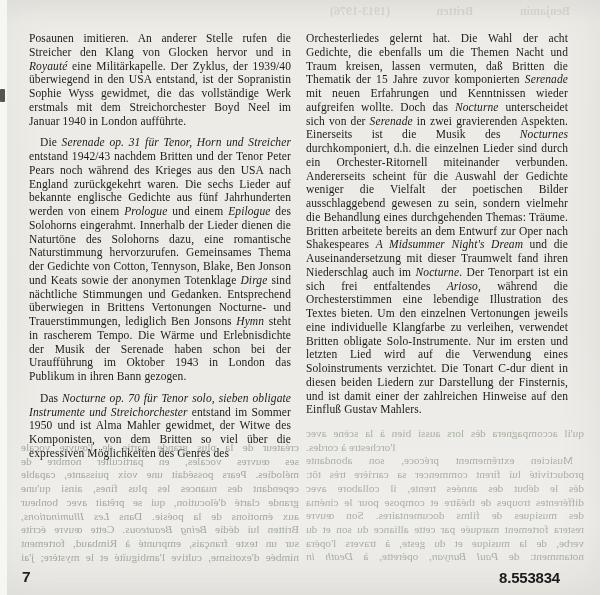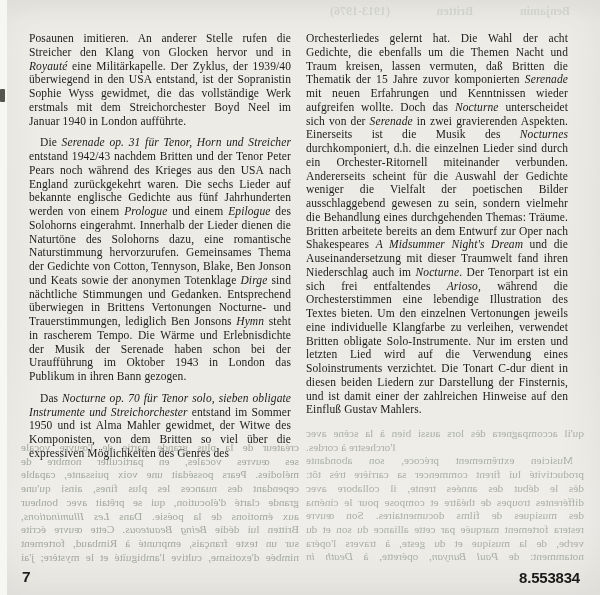--- a/index.html
+++ b/index.html
@@ -81,21 +81,21 @@
   .page-number {
     position: absolute;
     left: 22px; bottom: 9px;
     font-family: "Liberation Sans", "DejaVu Sans", sans-serif;
     font-weight: bold;
     font-size: 15.5px;
     color: #1e1e1e;
   }
   .catalog-number {
     position: absolute;
-    right: 20px; bottom: 9px;
+    right: 40px; bottom: 9px;
     font-family: "Liberation Sans", "DejaVu Sans", sans-serif;
     font-weight: bold;
     font-size: 15px;
     letter-spacing: -0.2px;
     color: #1a1a1a;
   }
 </style>
 </head>
 <body>
 

